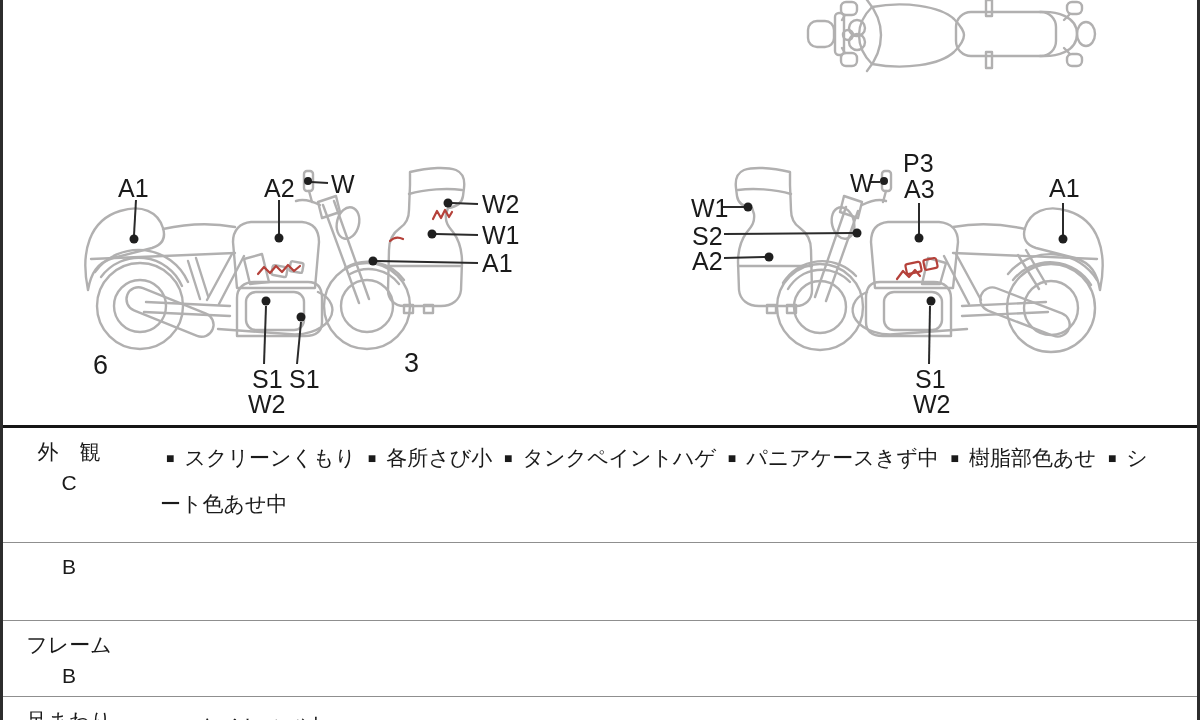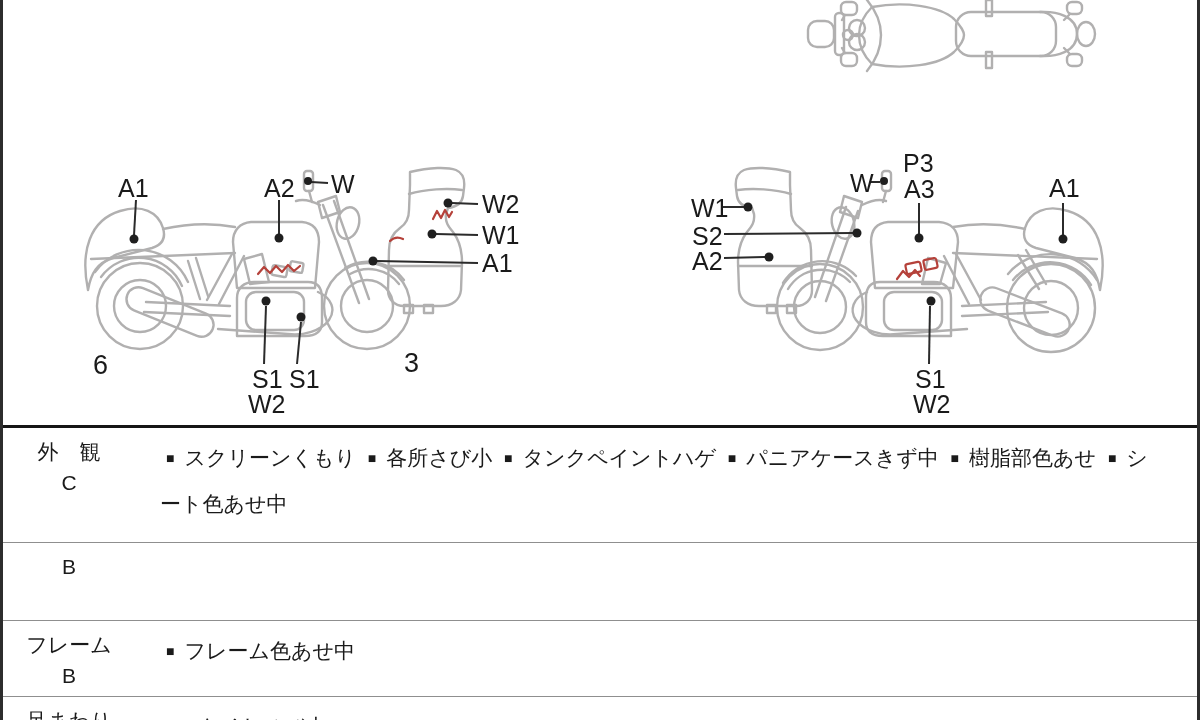--- a/index.html
+++ b/index.html
@@ -224,23 +224,20 @@
     <div class="label-col">
       <div>B</div>
     </div>
   </div>
 
   <div class="trow trow-2">
     <div class="label-col">
       <div>フレーム</div>
       <div>B</div>
     </div>
-    <div class="items-col">
-      <span class="item"><span class="bullet">■</span><span>フレーム色あせ中</span></span>
-    </div>
   </div>
 
   <div class="trow trow-3">
     <div class="label-col">
       <div>足まわり</div>
       <div></div>
     </div>
     <div class="items-col">
       <span class="item"><span class="bullet">■</span><span>Fタイヤひび小</span></span>
     </div>

